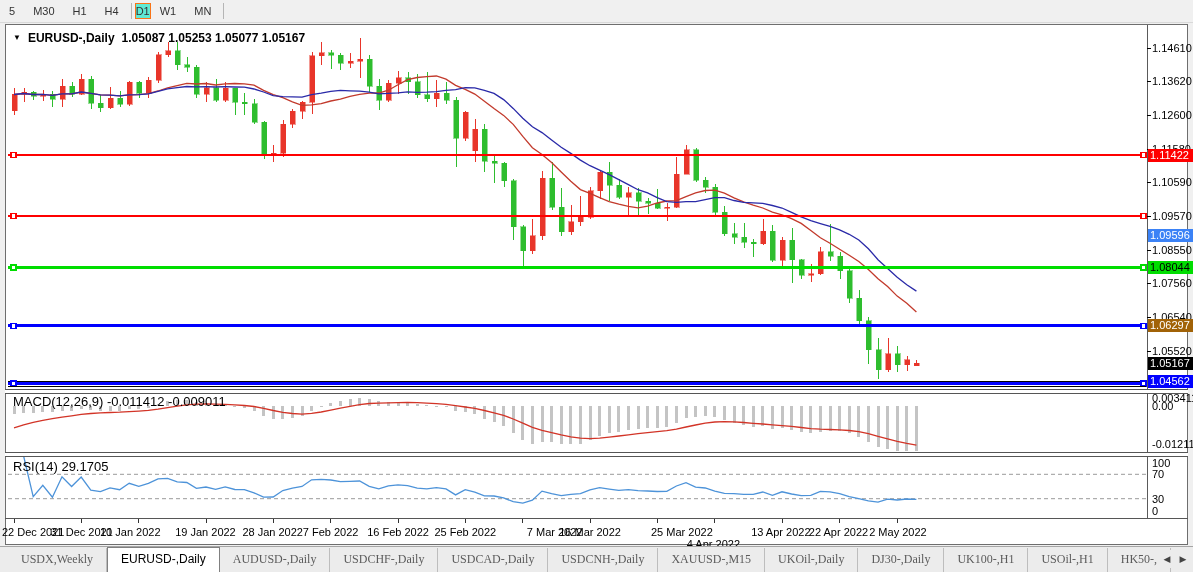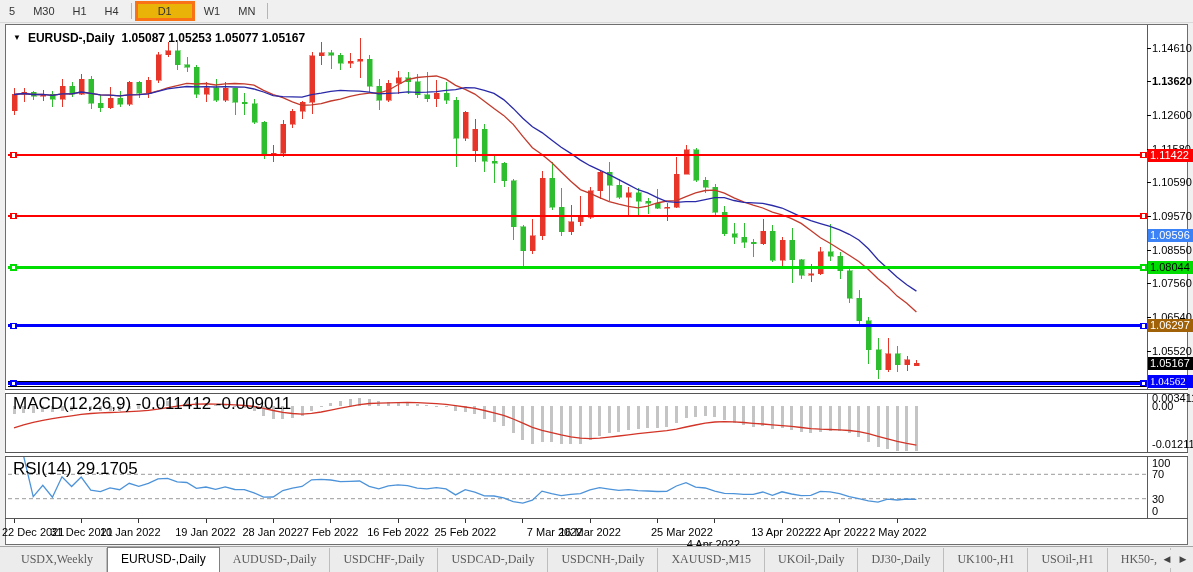--- a/index.html
+++ b/index.html
@@ -2,33 +2,33 @@
 <html><head>
 <meta charset="utf-8">
 <style>
   html,body{margin:0;padding:0;background:#e8e8e8;}
   .screen{position:relative;width:1193px;height:572px;background:#f0f0f0;overflow:hidden;
           font-family:"Liberation Sans",sans-serif;-webkit-font-smoothing:none;}
   
   .toolbar{position:absolute;left:0;top:0;width:1193px;height:22px;background:#f0f0f0;
            display:flex;align-items:center;border-bottom:1px solid #d9d9d9;}
   .tb-item{font-size:11px;color:#333;padding:2px 9px;cursor:default;}
-  .tb-item.active{background:#eab308;border:3px solid #f97316;padding:1px 20px;}
+  .tb-item.active{background:#5eead4;border:1px solid #f97316;padding:1px 0;}
   .tb-sep{width:1px;height:16px;background:#b5b5b5;margin:0 3px;}
   
   .window{position:absolute;left:5px;top:24px;width:1183px;height:521px;background:#fff;
           border:1px solid #6e6e6e;box-sizing:border-box;}
   .title-row{position:absolute;left:13px;top:31px;font-size:12px;font-weight:bold;color:#000;
              display:flex;align-items:center;gap:7px;}
   .title-tri{font-size:8px;position:relative;top:-1px;}
   .vline-scale{position:absolute;left:1147px;top:25px;width:1px;height:494px;background:#5a5a5a;}
   .panel-sep{position:absolute;left:5px;width:1183px;height:3px;background:#fff;
              border-top:1px solid #565656;border-bottom:1px solid #565656;box-sizing:content-box;}
   .date-sep{position:absolute;left:5px;width:1183px;height:1px;background:#565656;}
-  .ind-label{position:absolute;font-size:17px;color:#000;}
+  .ind-label{position:absolute;font-size:13px;color:#000;}
   .tick-label{position:absolute;left:1152px;font-size:11px;color:#000;white-space:nowrap;}
   .tick-mark{position:absolute;left:1147px;width:4px;height:1px;background:#000;}
   .badge{position:absolute;left:1148px;min-width:41px;height:13px;line-height:13px;
          font-size:11px;padding:0 2px;white-space:nowrap;}
   .date-label{position:absolute;top:526px;font-size:11px;color:#000;white-space:nowrap;}
   
   .tabbar{position:absolute;left:0;top:546px;width:1193px;height:26px;background:#ececec;
           border-top:1px solid #a5a5a5;display:flex;align-items:flex-end;padding-left:8px;
           box-sizing:border-box;overflow:hidden;}
   .tab{font-size:12px;color:#5b5b5b;padding:4px 13px 5px 13px;white-space:nowrap;cursor:default;}
@@ -408,42 +408,42 @@
   <div class="panel-sep" style="top:452px"></div>
   <div class="date-sep" style="top:518px"></div>
 
   <div class="ind-label" style="left:13px;top:394px" id="macd-label">MACD(12,26,9) -0.011412 -0.009011</div>
   <div class="ind-label" style="left:13px;top:459px" id="rsi-label">RSI(14) 29.1705</div>
 
   <div id="price-scale">
       <div class="tick-mark" style="top: 48px;"></div>
       <div class="tick-label" style="top: 41.8396px;">1.14610</div>
       <div class="tick-mark" style="top: 81px;"></div>
-      <div class="tick-label" style="top: 74.8066px; font-weight: bold;">1.13620</div>
+      <div class="tick-label" style="top: 74.8066px;">1.13620</div>
       <div class="tick-mark" style="top: 115px;"></div>
       <div class="tick-label" style="top: 108.773px;">1.12600</div>
       <div class="tick-mark" style="top: 149px;"></div>
       <div class="tick-label" style="top: 142.739px;">1.11580</div>
       <div class="tick-mark" style="top: 182px;"></div>
       <div class="tick-label" style="top: 175.706px;">1.10590</div>
       <div class="tick-mark" style="top: 216px;"></div>
       <div class="tick-label" style="top: 209.672px;">1.09570</div>
       <div class="tick-mark" style="top: 250px;"></div>
       <div class="tick-label" style="top: 243.638px;">1.08550</div>
       <div class="tick-mark" style="top: 283px;"></div>
       <div class="tick-label" style="top: 276.605px;">1.07560</div>
       <div class="tick-mark" style="top: 317px;"></div>
       <div class="tick-label" style="top: 310.571px;">1.06540</div>
       <div class="tick-mark" style="top: 351px;"></div>
       <div class="tick-label" style="top: 344.537px;">1.05520</div>
       <div class="badge" style="top: 148.5px; background: rgb(255, 0, 0); color: rgb(255, 255, 255);">1.11422</div>
       <div class="badge" style="top: 209.306px; background: #3b82f6; color: rgb(255, 255, 255); margin-top: 20px;">1.09596</div>
       <div class="badge" style="top: 260.987px; background: rgb(0, 221, 0); color: rgb(0, 0, 0);">1.08044</div>
       <div class="badge" style="top: 319.163px; background: #a16207; color: rgb(255, 255, 255);">1.06297</div>
-      <div class="badge" style="top: 374.5px; background: rgb(0, 0, 255); color: rgb(255, 255, 255); font-family: Liberation Serif, serif;">1.04562</div>
+      <div class="badge" style="top: 374.5px; background: rgb(0, 0, 255); color: rgb(255, 255, 255);">1.04562</div>
       <div class="badge" style="top: 356.791px; background: rgb(0, 0, 0); color: rgb(255, 255, 255);">1.05167</div>
       <div class="tick-label" style="top: 392px;">0.003411</div>
       <div class="tick-label" style="top: 400.3px;">0.00</div>
       <div class="tick-label" style="top: 438px;">-0.012118</div>
       <div class="tick-label" style="top: 457px;">100</div>
       <div class="tick-label" style="top: 468.3px;">70</div>
       <div class="tick-label" style="top: 492.7px;">30</div>
       <div class="tick-label" style="top: 505px;">0</div>
     </div>
   <div id="date-axis">

